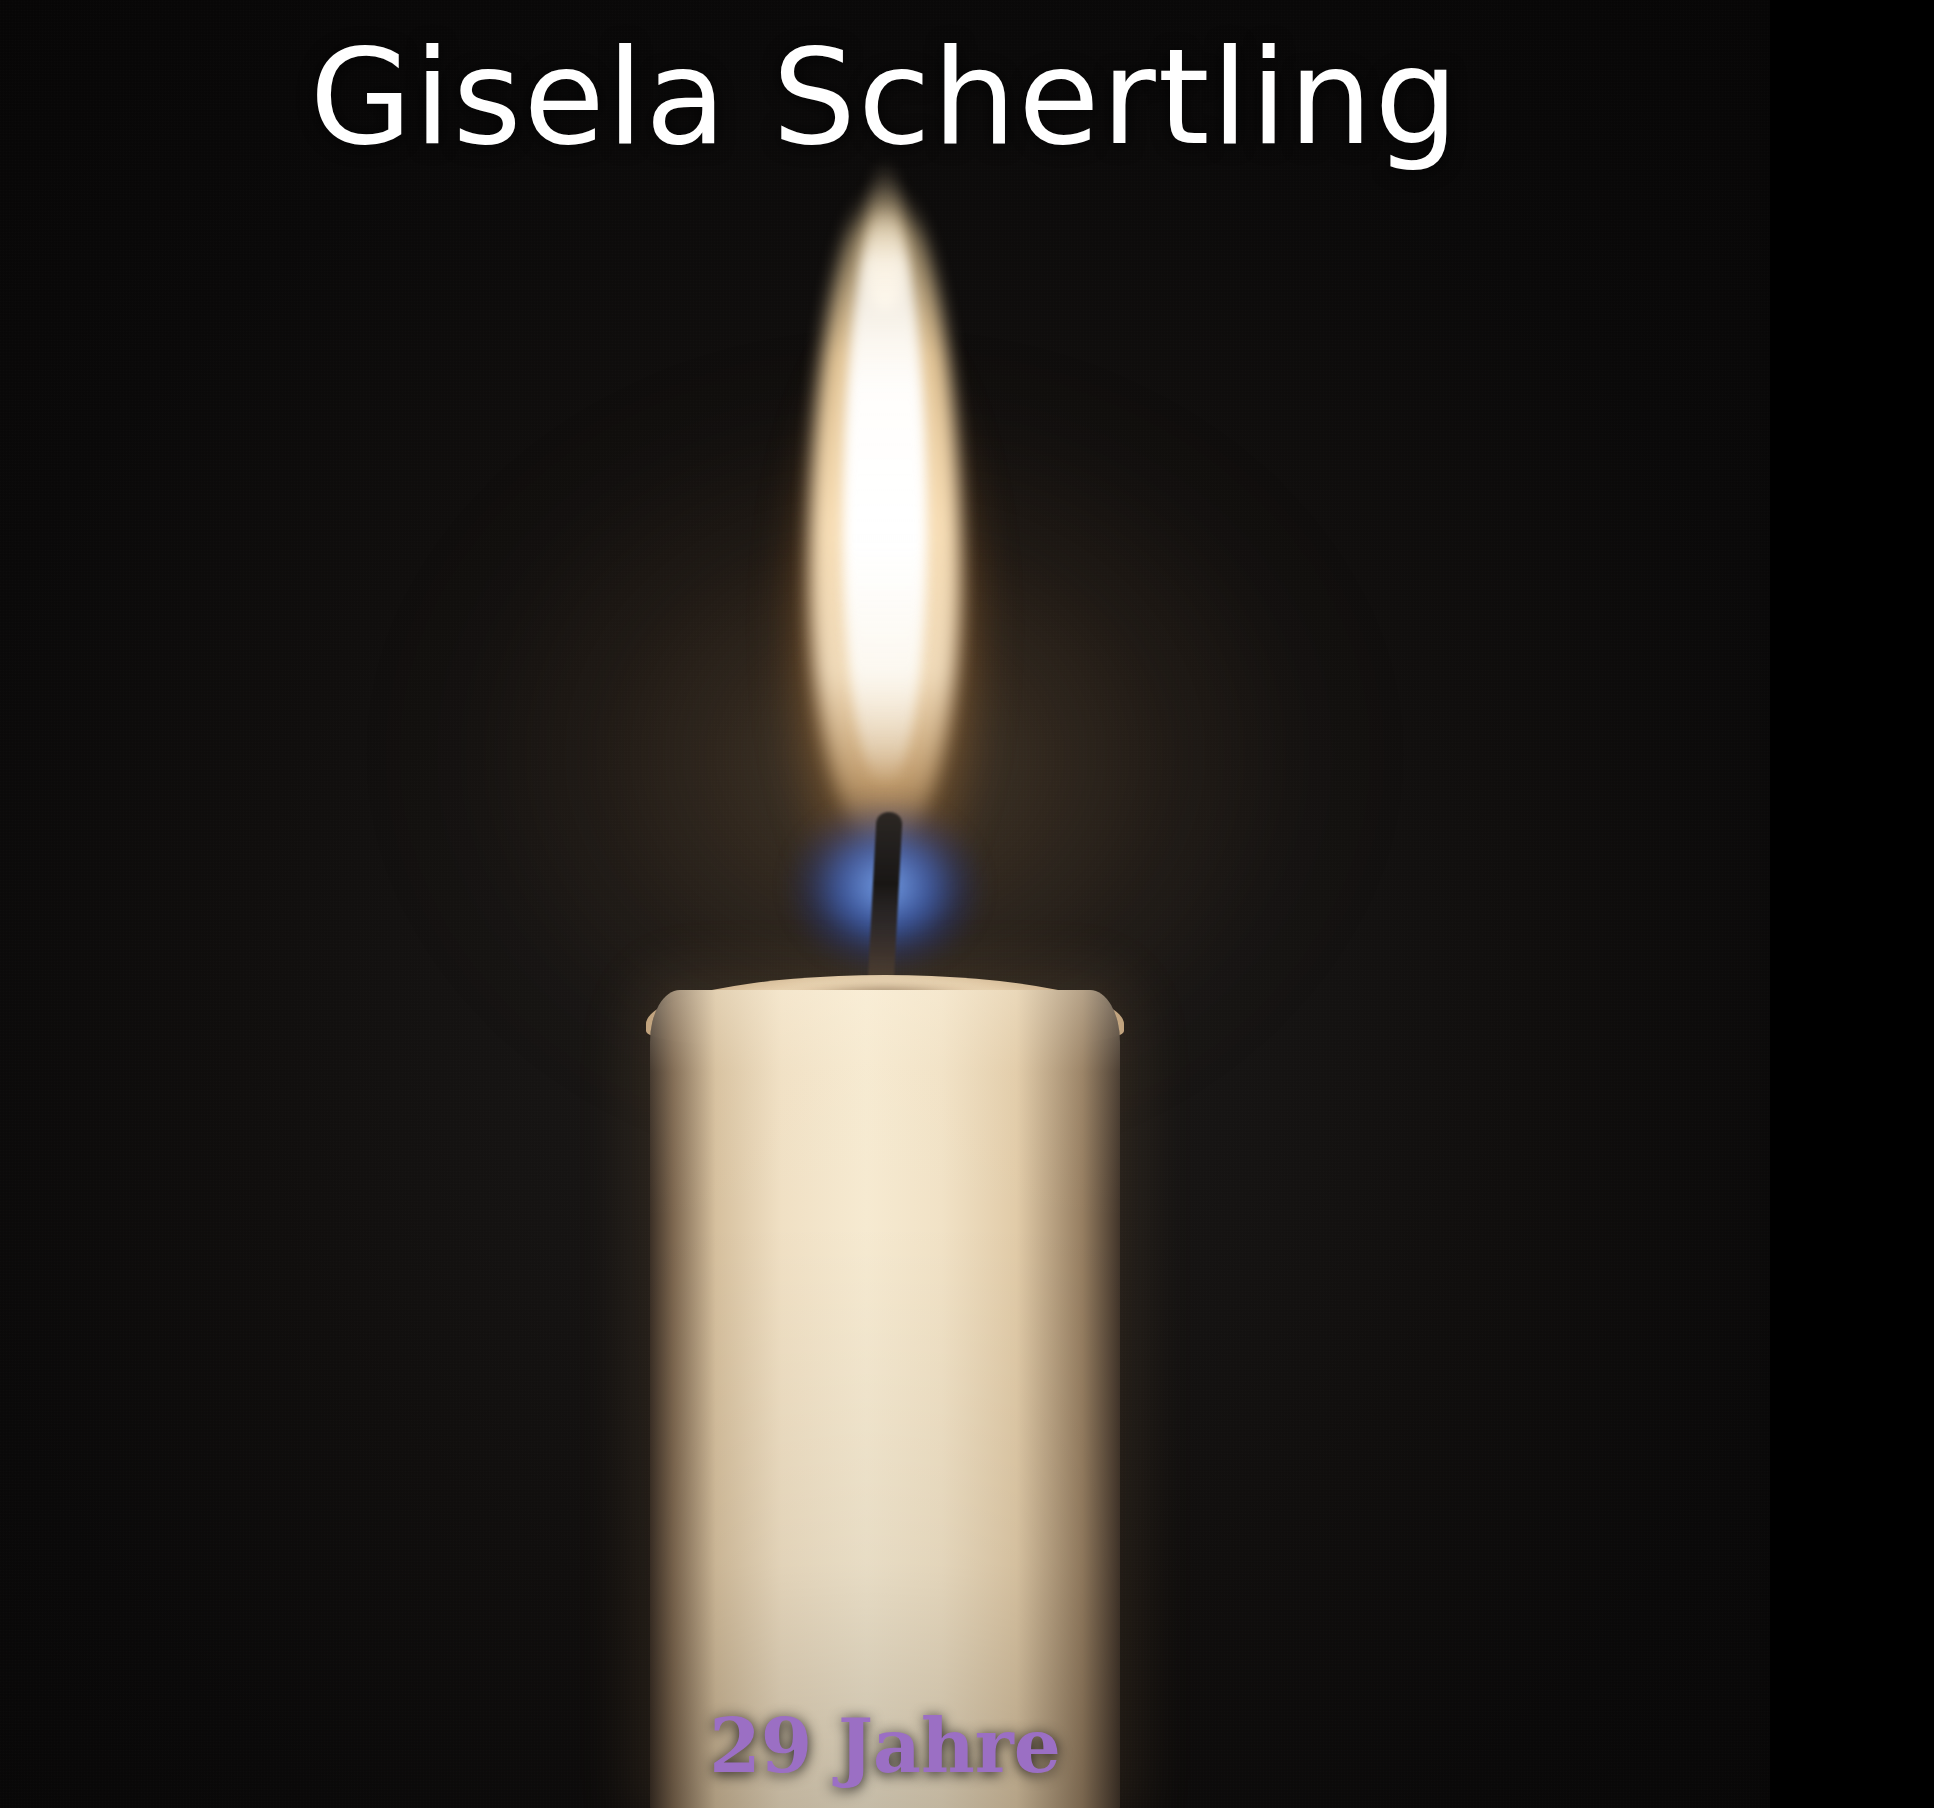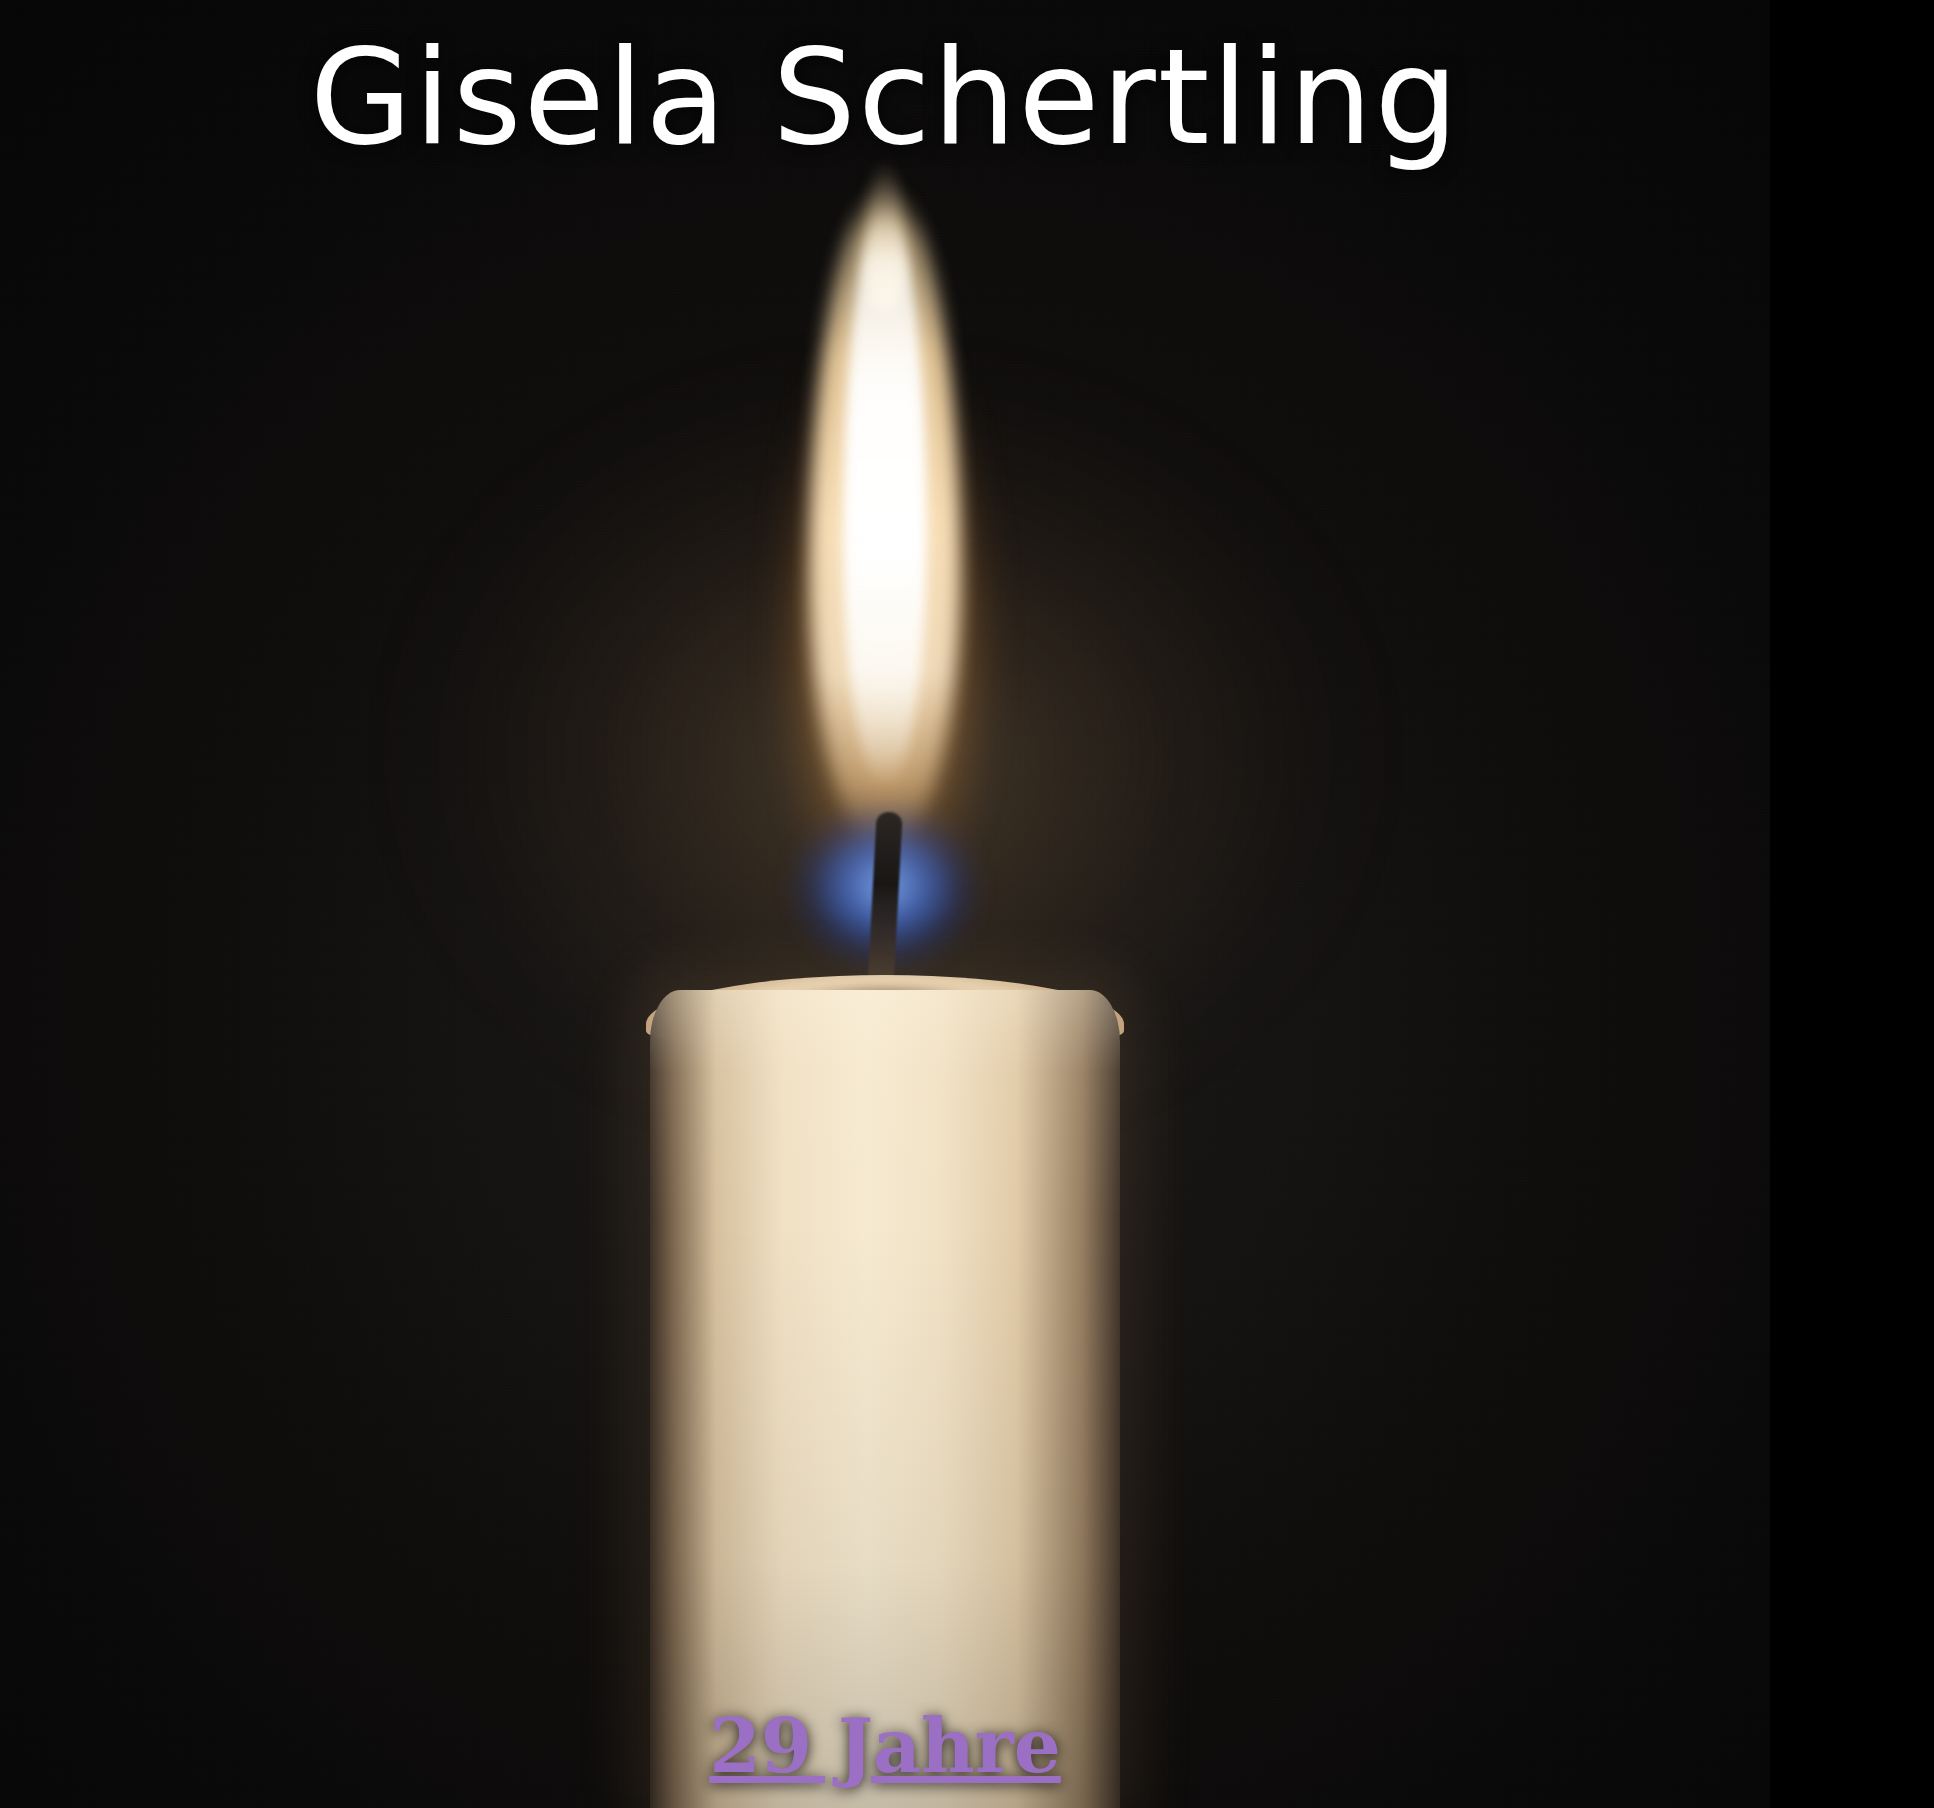--- a/index.html
+++ b/index.html
@@ -260,21 +260,20 @@
     text-align: center;
     color: #9b6fc4;
     font-family: "DejaVu Serif", serif;
     font-weight: 700;
     font-size: 74px;
     line-height: 1.18;
     text-shadow: 0 2px 14px rgba(0,0,0,0.85);
   }
   .memorial-lines .line {
     display: block;
-    text-decoration: underline;
   }
 </style>
 </head>
 <body>
 
 <div class="memorial-card">
 
   <div class="bg-base"></div>
   <div class="bg-noise"></div>
 

